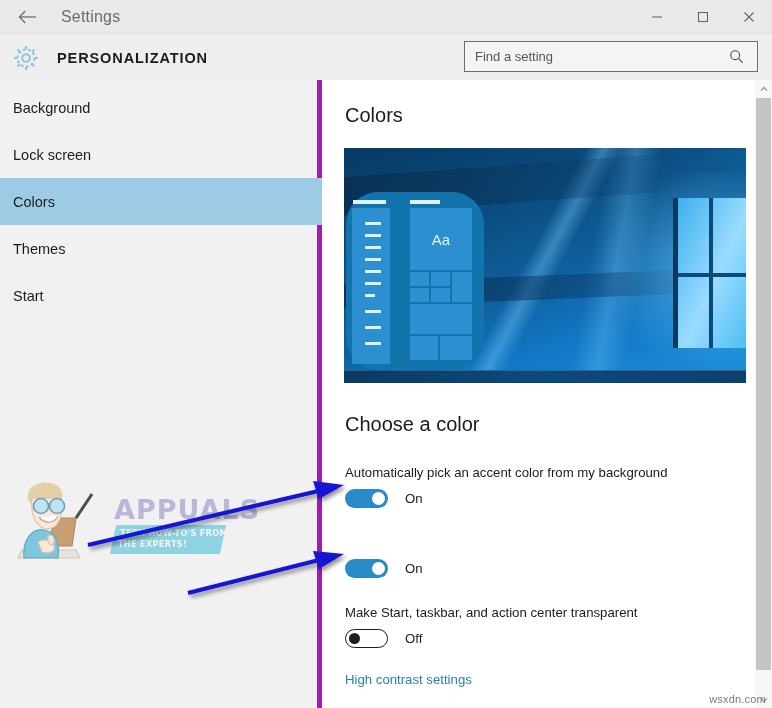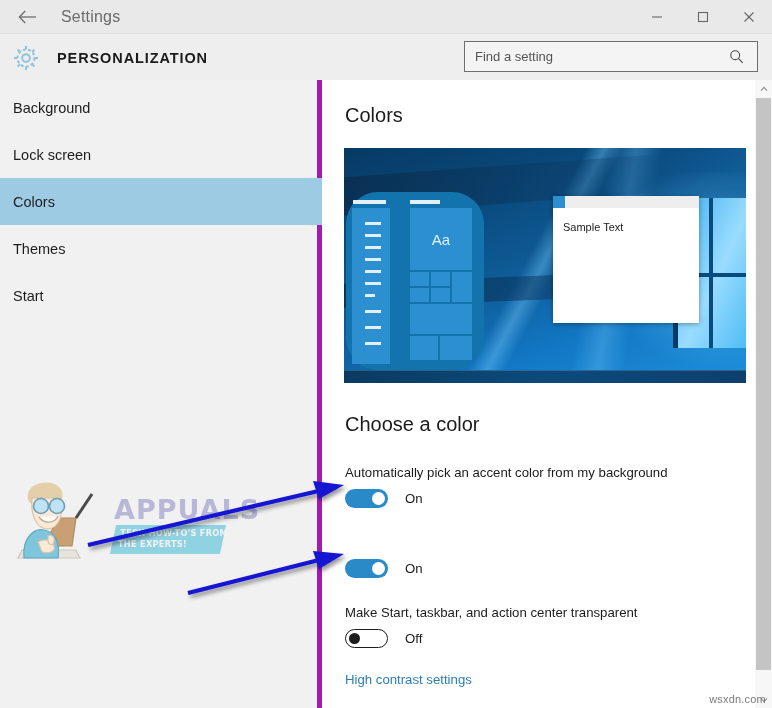--- a/index.html
+++ b/index.html
@@ -442,28 +442,20 @@
             <i style="left:40px; top:0; width:2px; height:100%"></i>
             <i style="left:0; top:14px; width:40px; height:2px"></i>
           </div>
           <div class="sm-tile-wide"></div>
           <div class="sm-tile-wide2">
               <i></i>
             </div>
         </div>
       </div>
 
-      <div class="samplewin">
-        <div class="sw-title">
-          <div class="sw-accent"></div>
-        </div>
-        <div class="sw-body">
-          <span>Sample Text</span>
-        </div>
-      </div>
 
       <div class="tb"></div>
     </div>
 
     <div class="h-section" id="choose-h">Choose a color</div>
 
     <div class="setting-label" style="top:385px">Automatically pick an accent color from my background</div>
     <div class="toggle-row" style="top:409px">
       <div class="tgl on">
         <div class="knob"></div>

